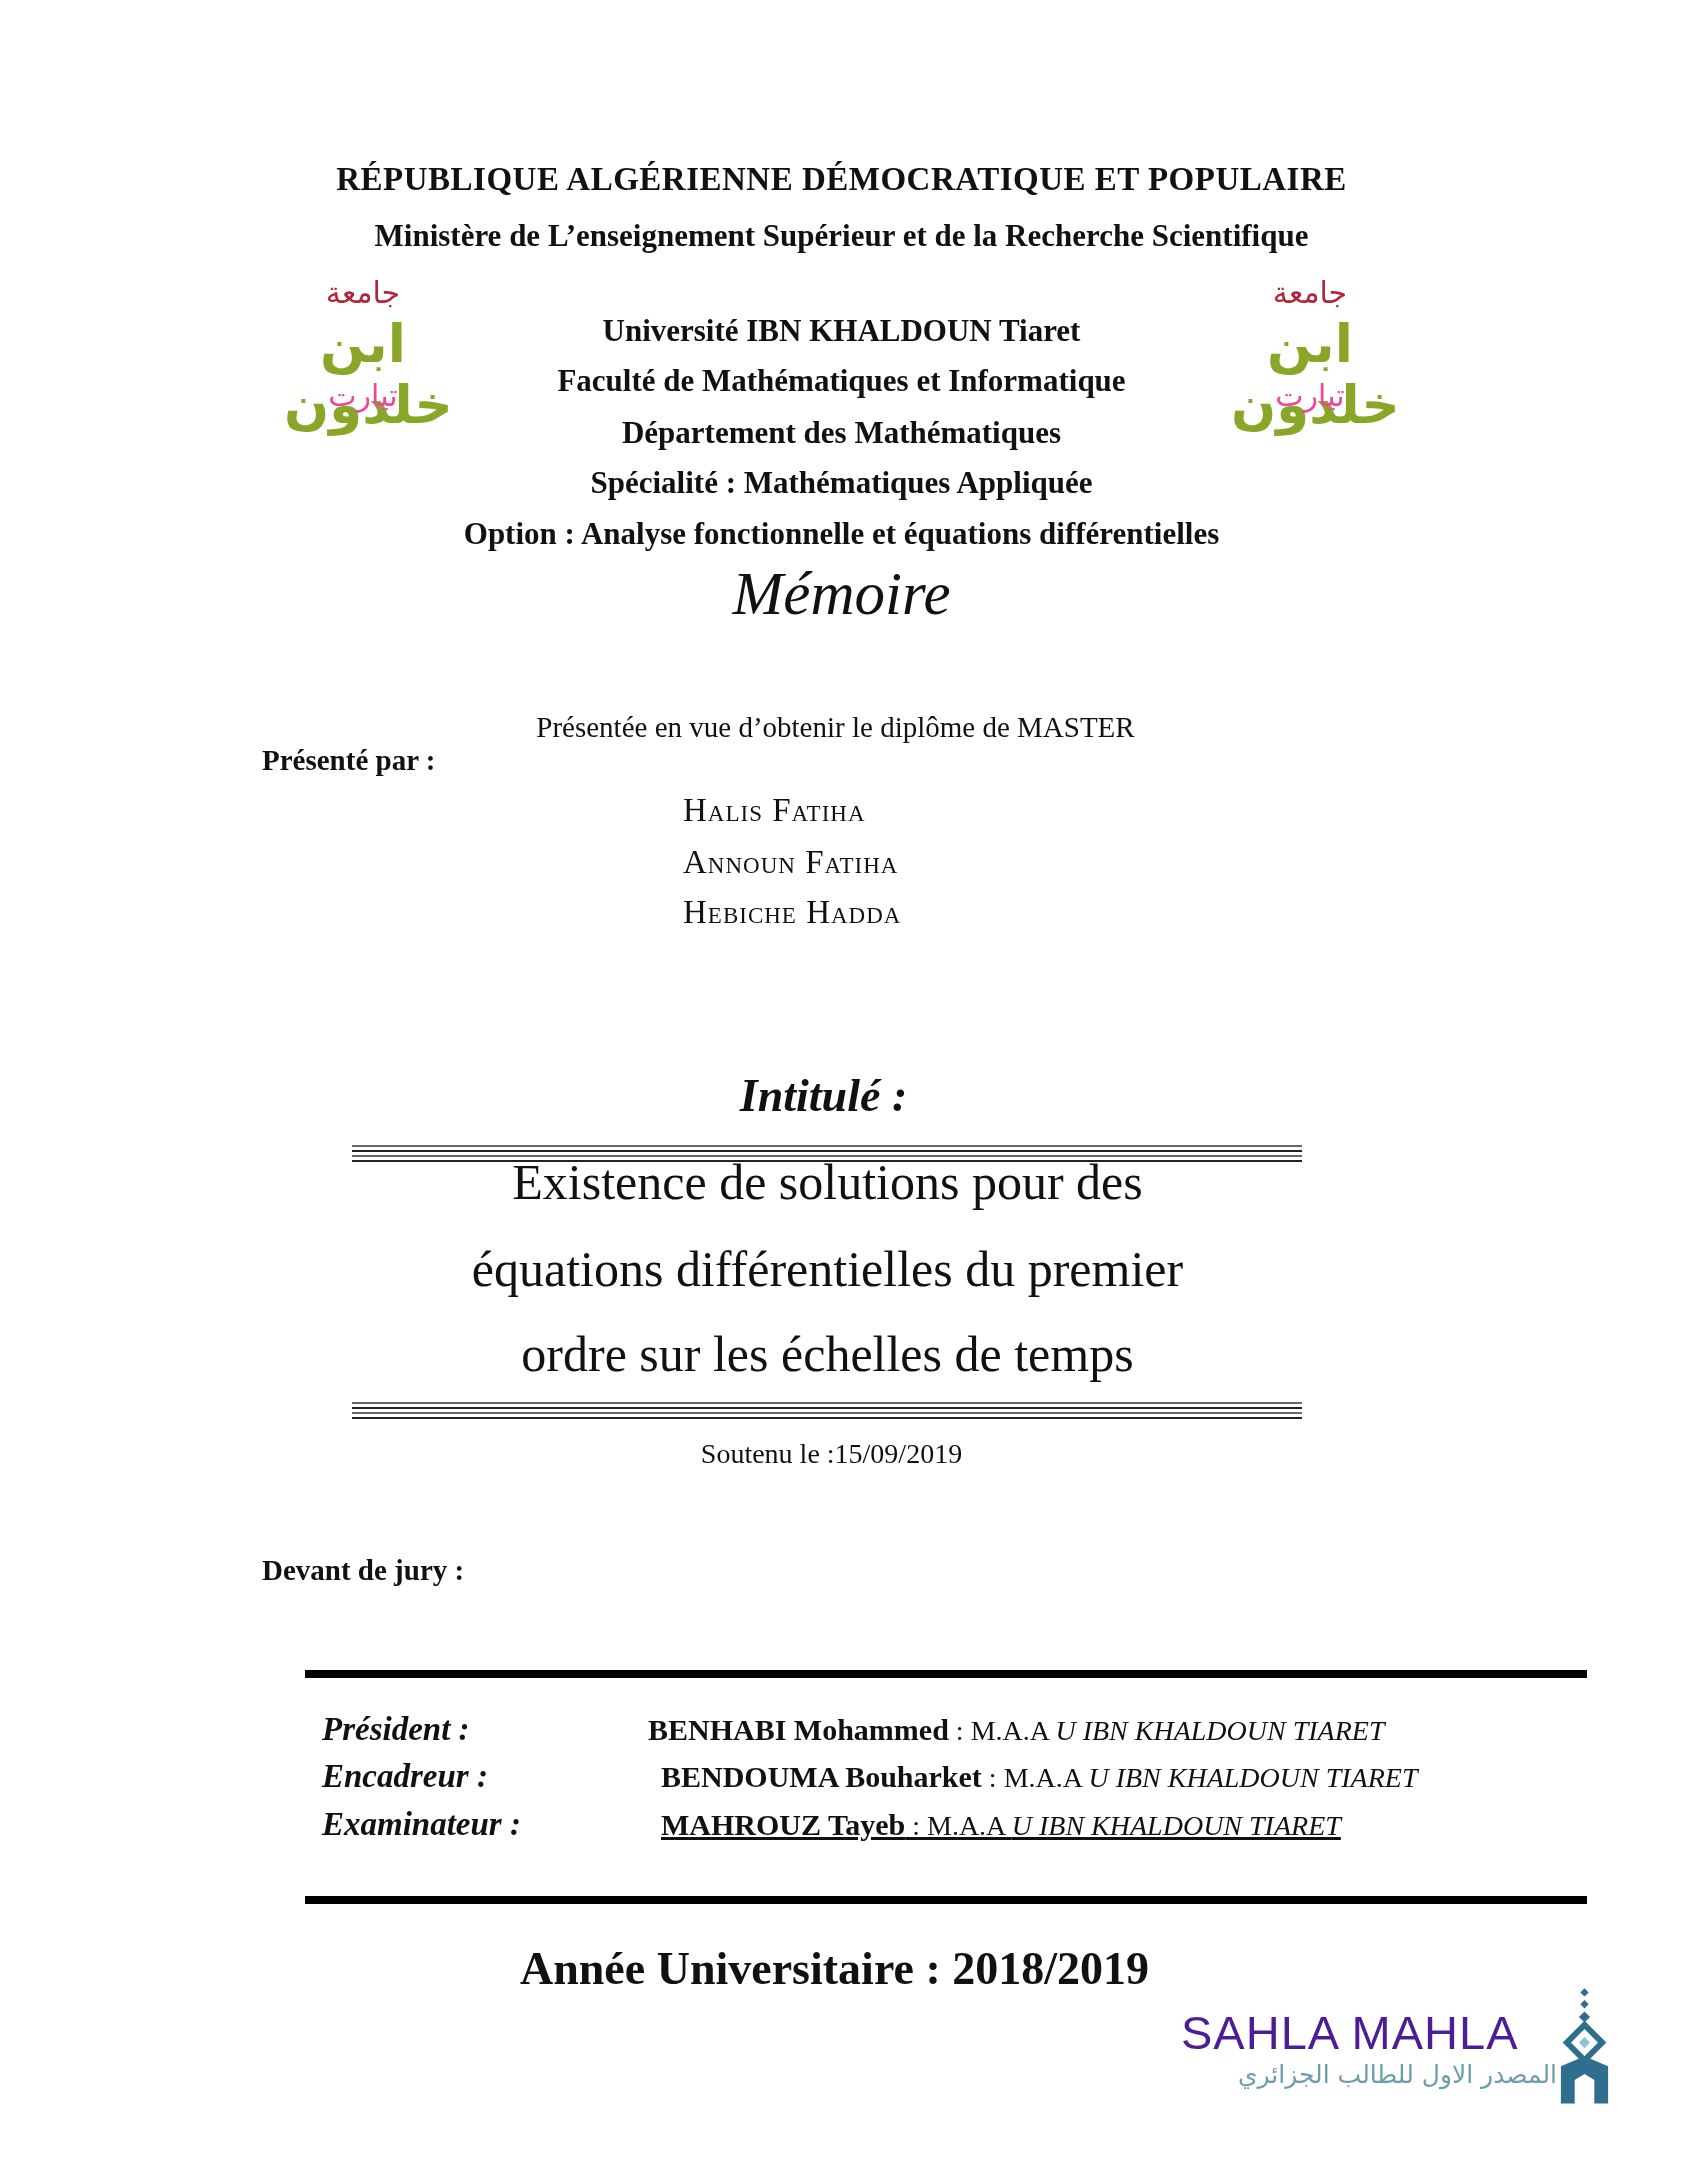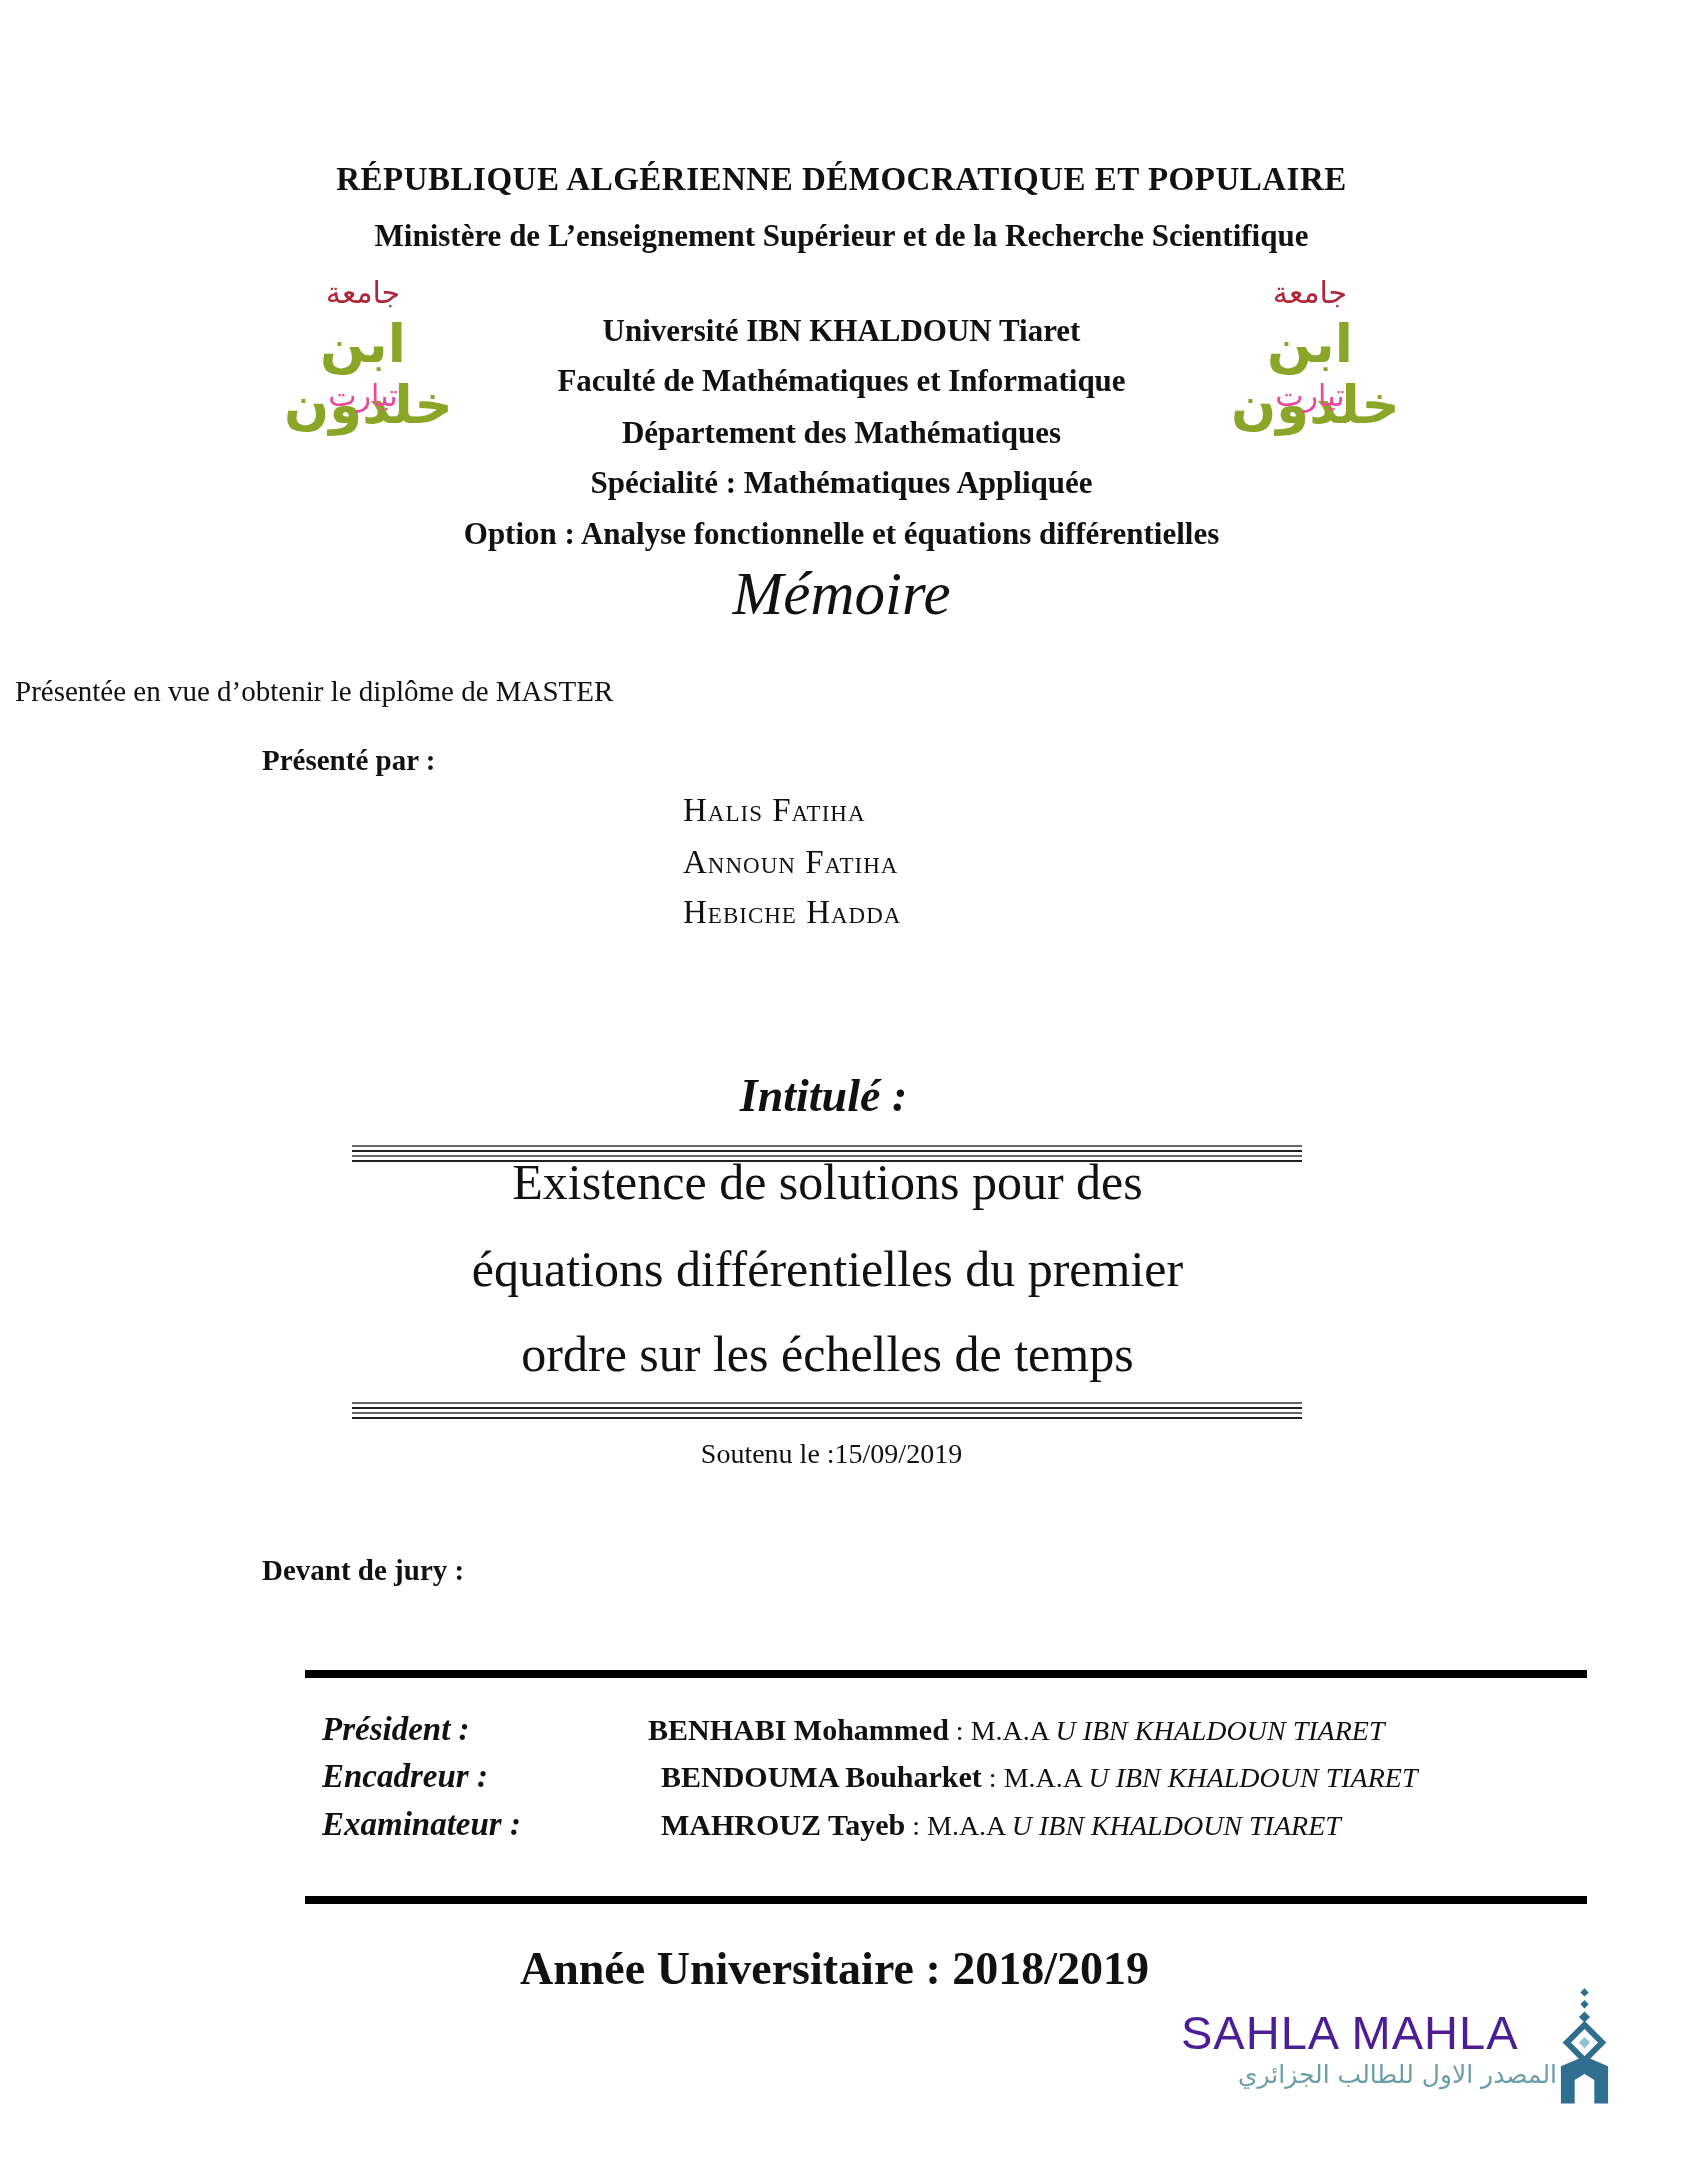--- a/index.html
+++ b/index.html
@@ -53,21 +53,21 @@
   <div class="bot">تيارت</div>
 </div>
 
 <div class="abs center uni" style="top:313px;">Université IBN KHALDOUN Tiaret</div>
 <div class="abs center uni" style="top:363px;">Faculté de Mathématiques et Informatique</div>
 <div class="abs center uni" style="top:415px;">Département des Mathématiques</div>
 <div class="abs center uni" style="top:465px;">Spécialité : Mathématiques Appliquée</div>
 <div class="abs center uni" style="top:516px;">Option : Analyse fonctionnelle et équations différentielles</div>
 
 <div class="abs center memoire">Mémoire</div>
-<div class="abs presentee" style="left:15px; width:1663px; text-align:left;">Présentée en vue d’obtenir le diplôme de MASTER</div>
+<div class="abs presentee" style="left:4px; width:1663px; text-align:center;margin-top:36px;">Présentée en vue d’obtenir le diplôme de MASTER</div>
 
 <div class="abs presby">Présenté par :</div>
 <div class="abs author" style="top:792px;">Halis Fatiha</div>
 <div class="abs author" style="top:844px;">Announ Fatiha</div>
 <div class="abs author" style="top:894px;">Hebiche Hadda</div>
 
 <div class="abs intitule" style="left:0; width:1647px; text-align:center;">Intitulé :</div>
 
 <div class="rules" style="top:1145px; height:22px;">
   <div style="top:0; height:2px; background:#666;"></div>
@@ -96,21 +96,21 @@
 <div class="abs member" style="left:628px; top:1713px;">
   <span class="nm">BENHABI Mohammed</span><span class="rk"> : M.A.A </span><span class="af">U IBN KHALDOUN TIARET</span>
 </div>
 
 <div class="abs role" style="top:1758px;">Encadreur :</div>
 <div class="abs member" style="left:641px; top:1760px;">
   <span class="nm">BENDOUMA Bouharket</span><span class="rk"> : M.A.A </span><span class="af">U IBN KHALDOUN TIARET</span>
 </div>
 
 <div class="abs role" style="top:1806px;">Examinateur :</div>
-<div class="abs member" style="left:641px; top:1808px;">
+<div class="abs member" style="left:641px; top:1808px;text-decoration:underline;">
   <span class="nm">MAHROUZ Tayeb</span><span class="rk"> : M.A.A </span><span class="af">U IBN KHALDOUN TIARET</span>
 </div>
 
 <div class="thick" style="top:1896px;"></div>
 
 <div class="abs annee" style="left:0; width:1669px; text-align:center;">Année Universitaire : 2018/2019</div>
 
 <div class="sahla">
   <div class="en">SAHLA MAHLA</div>
   <div class="ar">المصدر الاول للطالب الجزائري</div>

